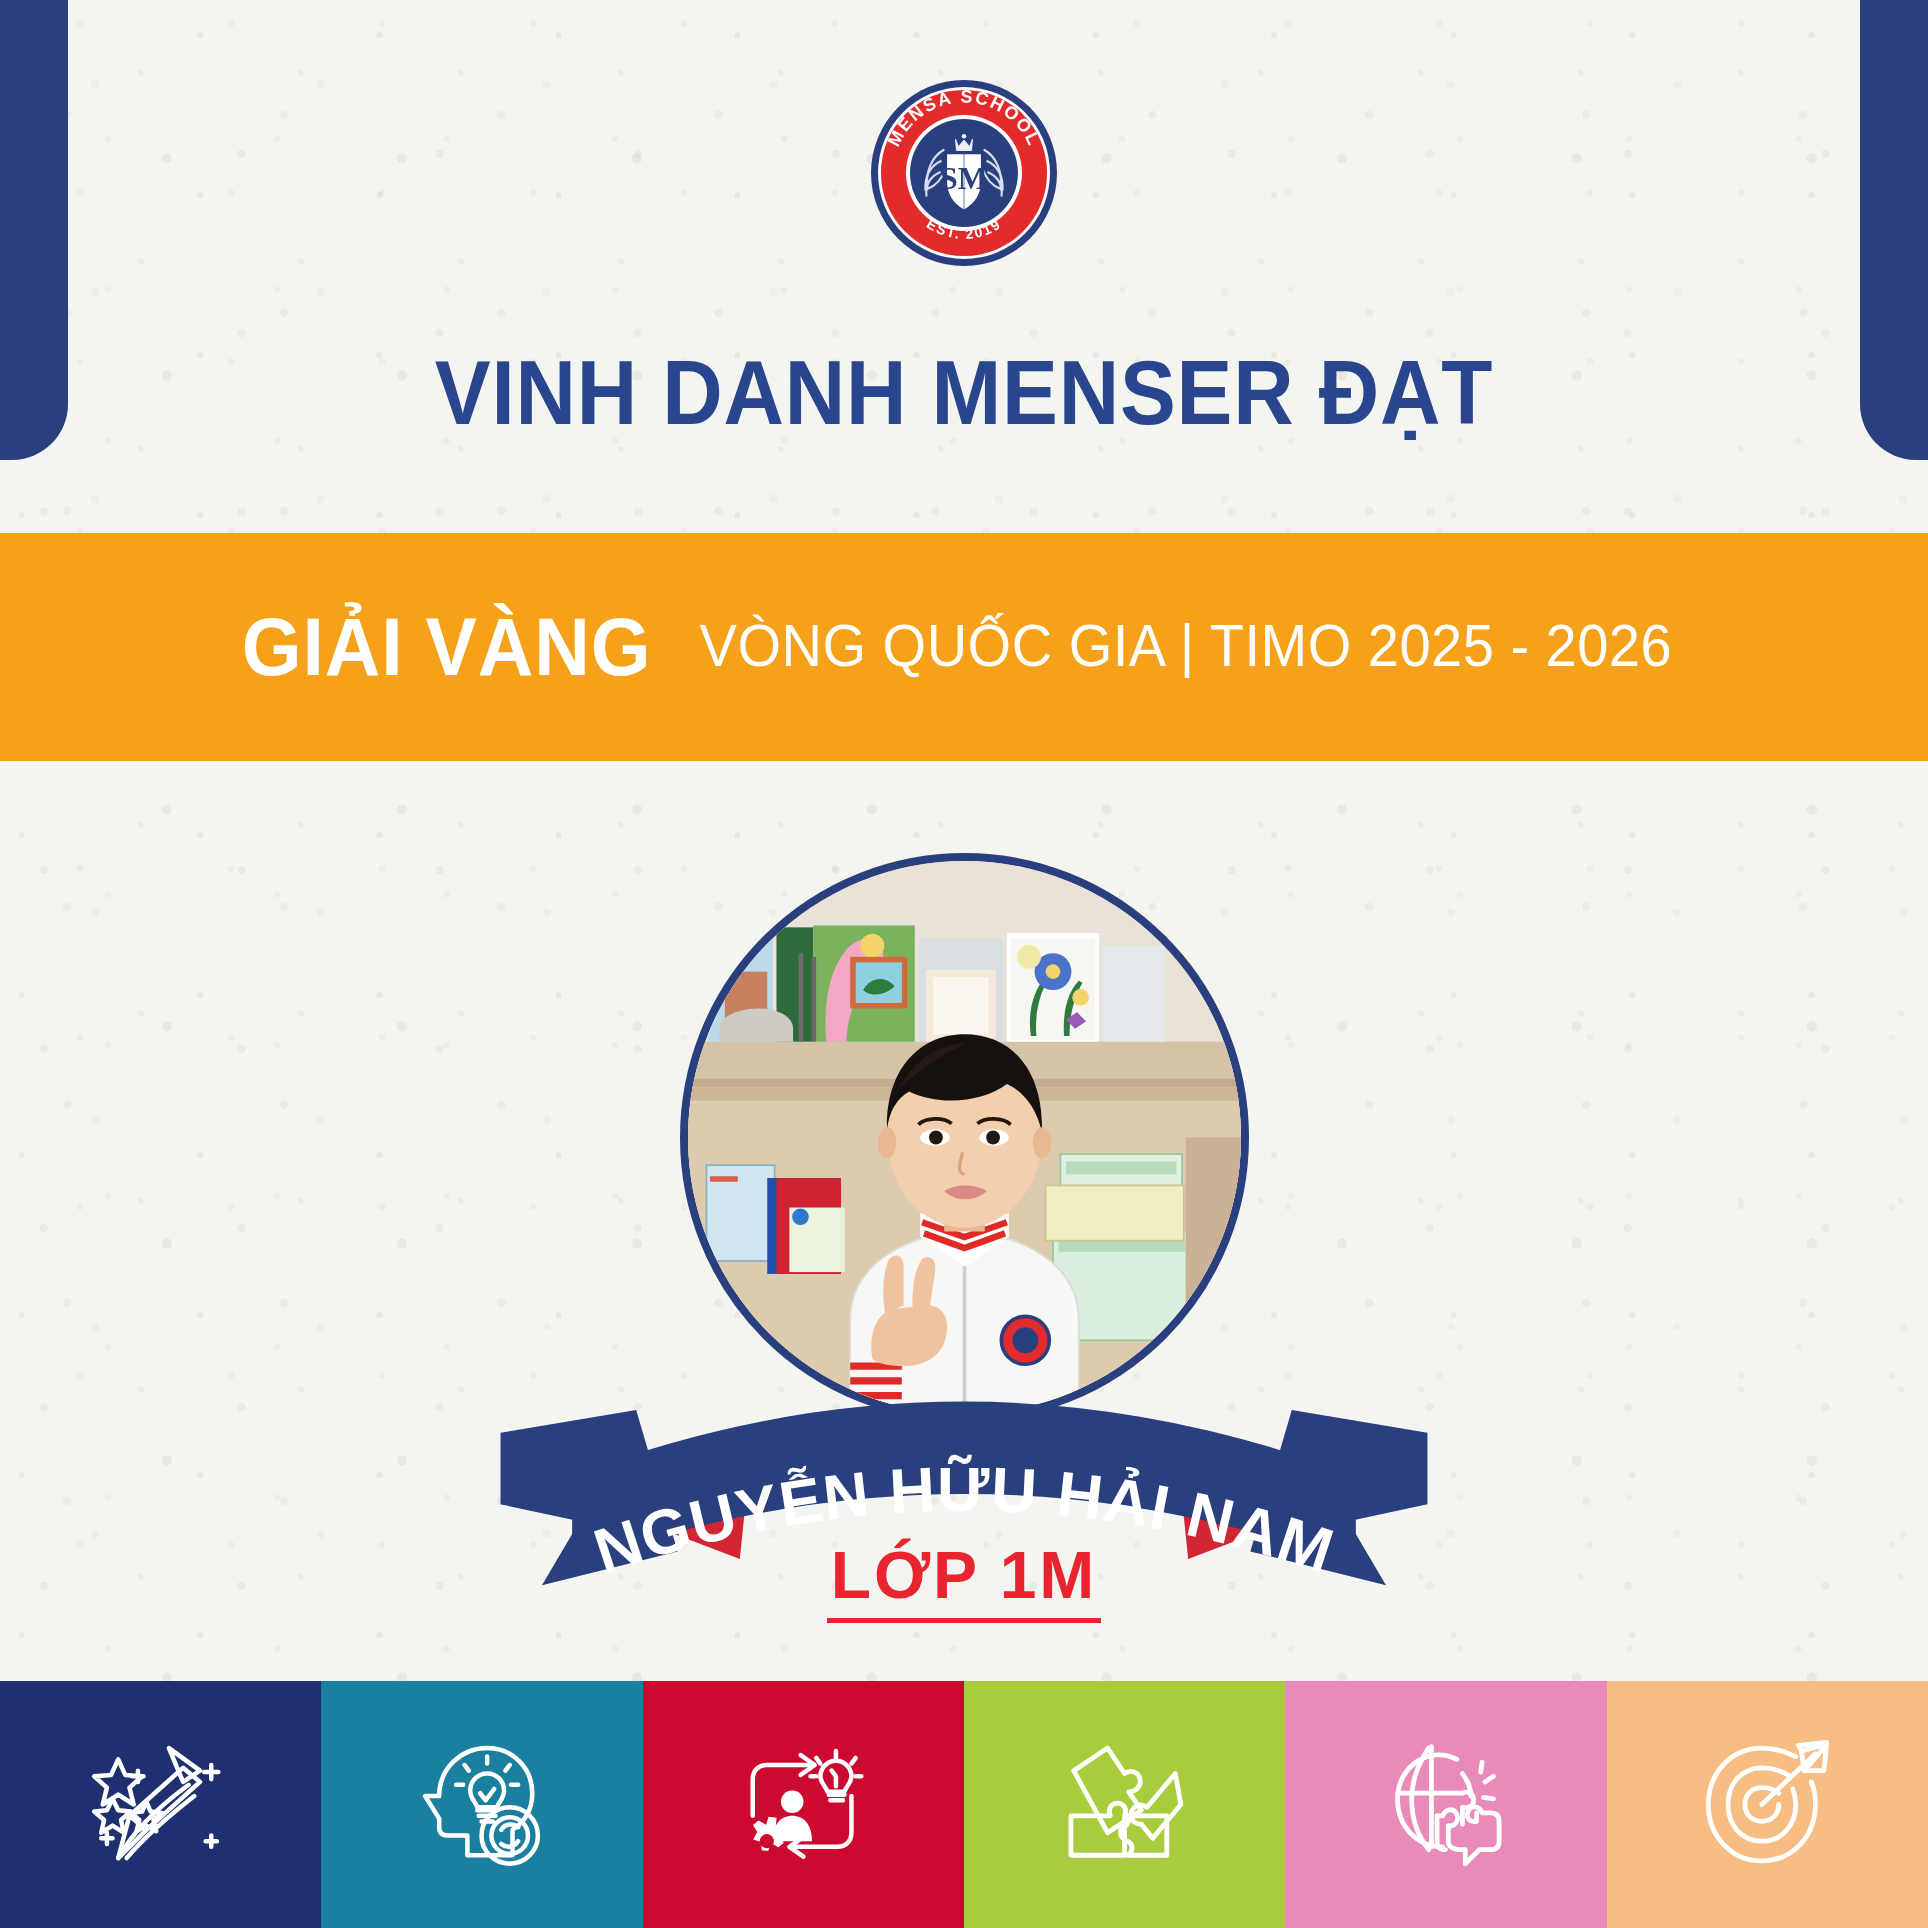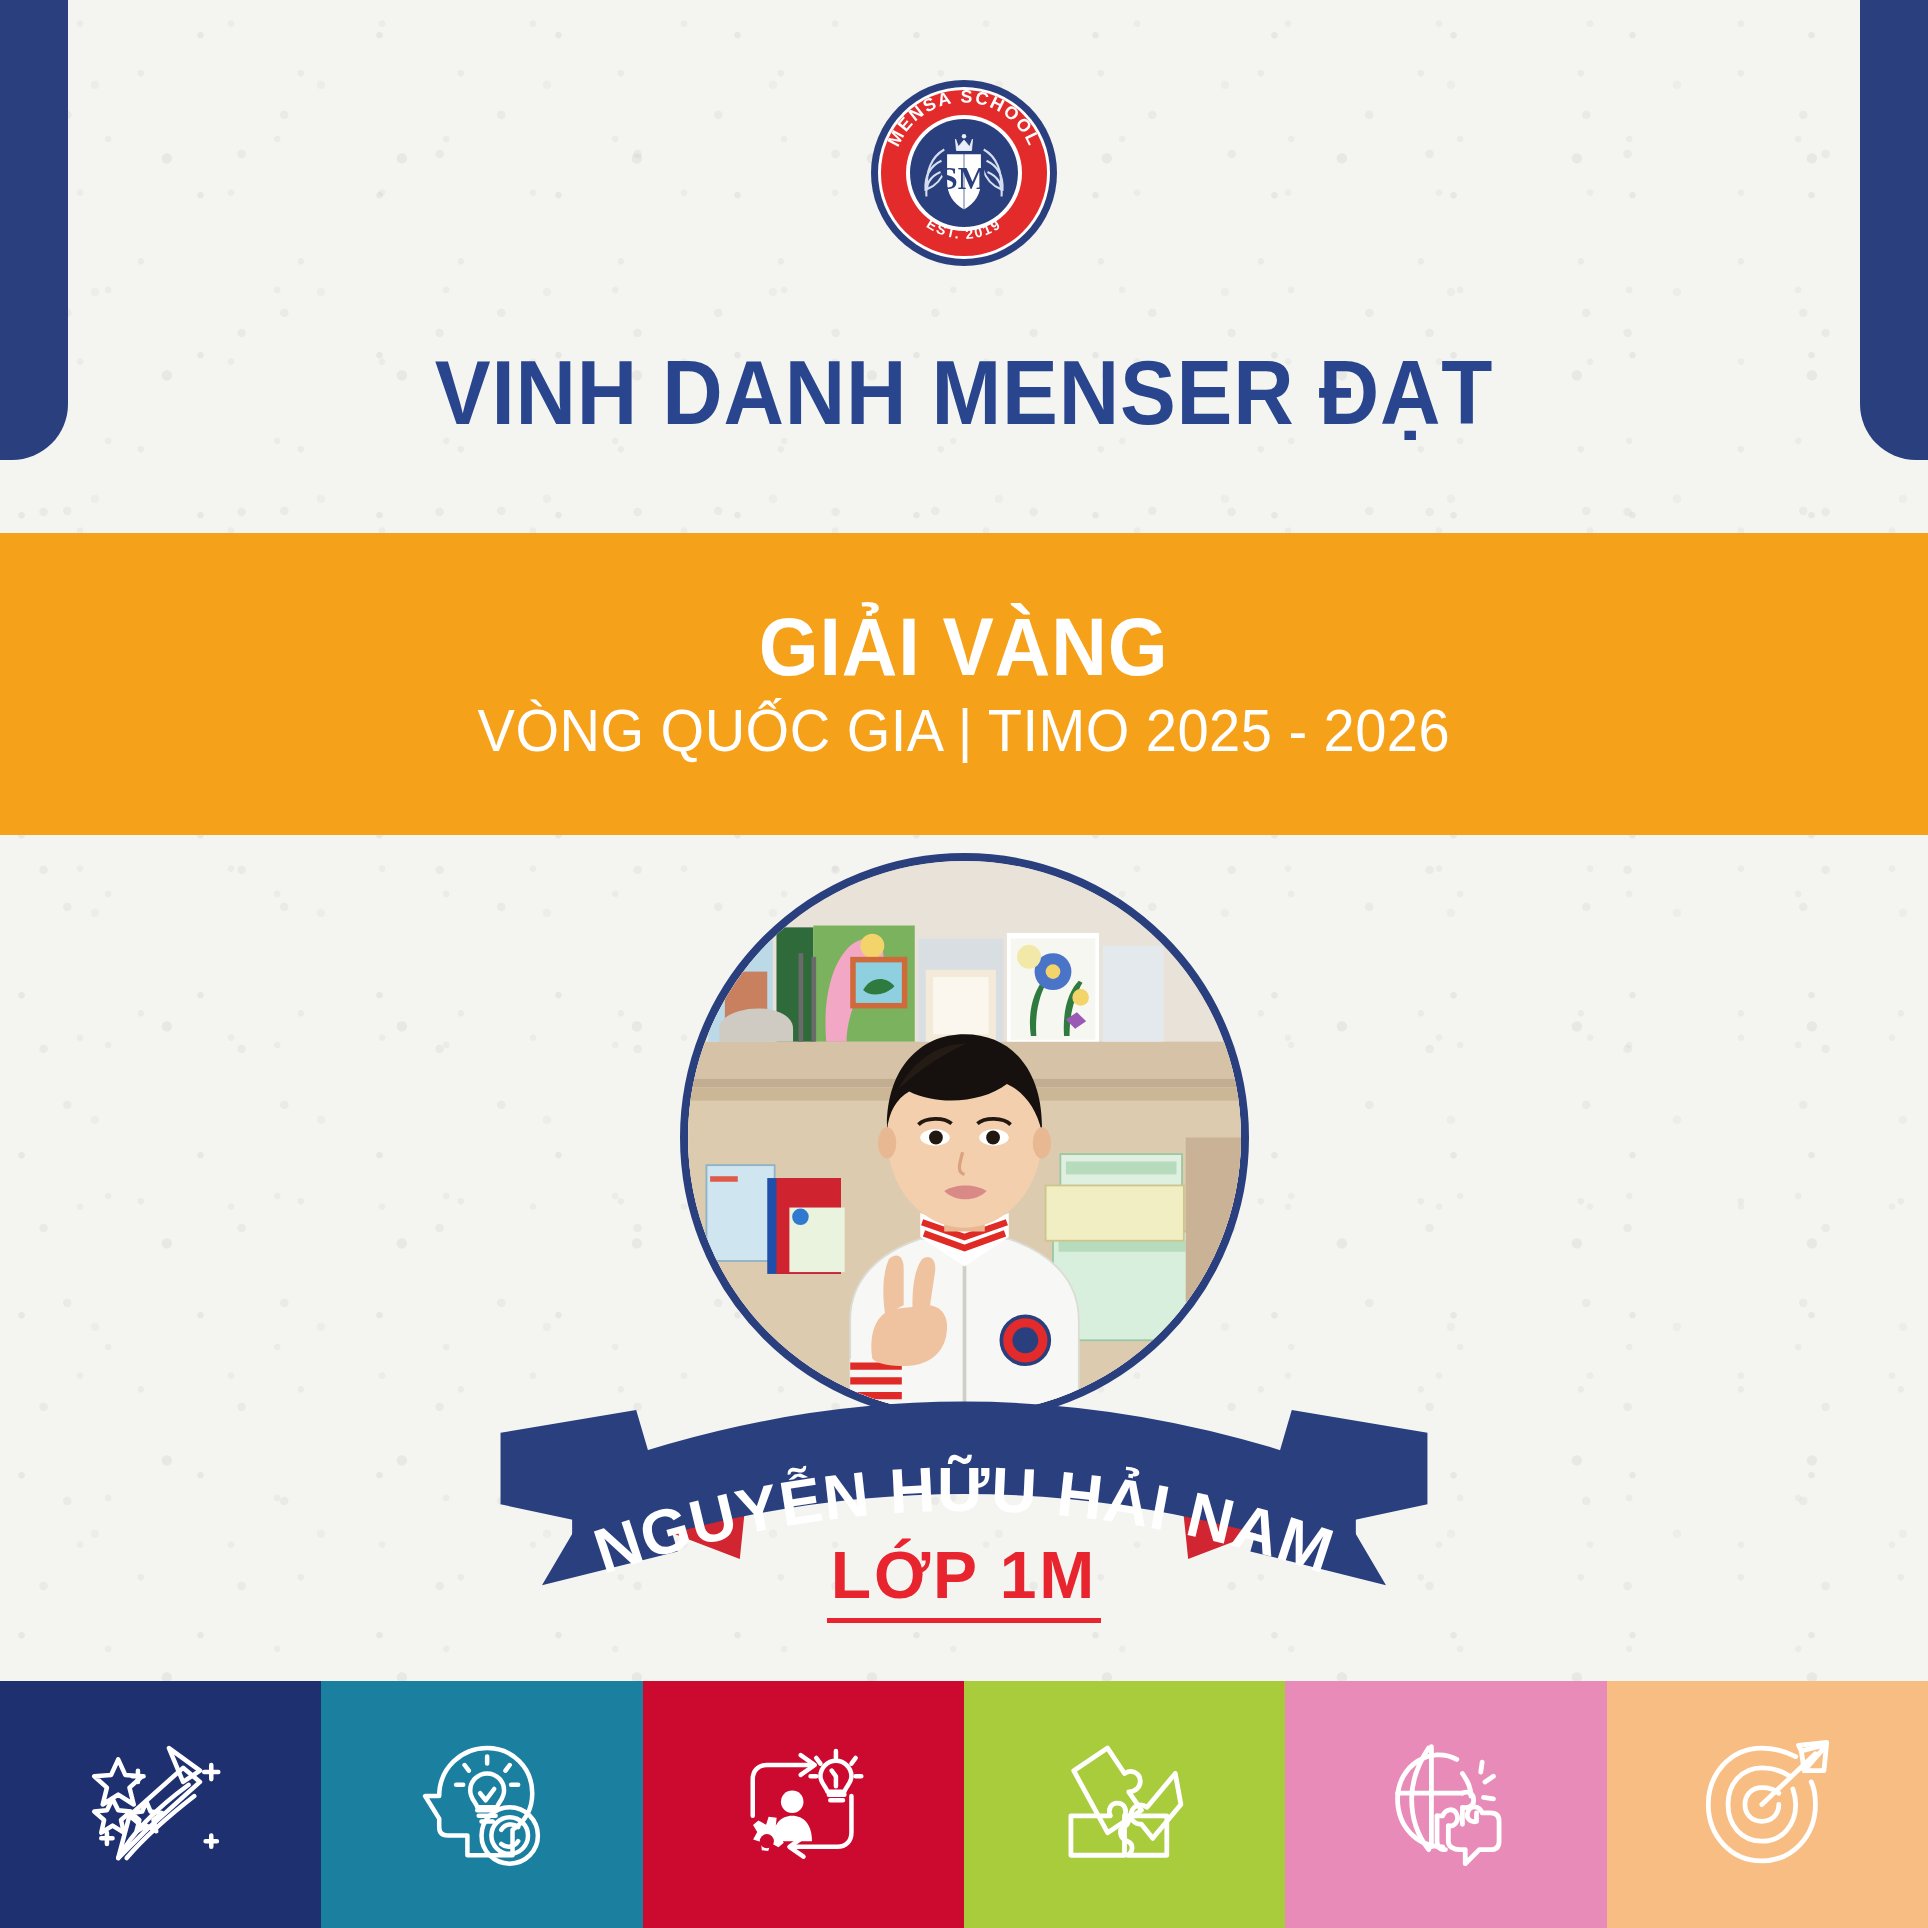--- a/index.html
+++ b/index.html
@@ -132,24 +132,24 @@
     letter-spacing: 0.9px;
     transform: scaleX(.92);
   }
 
   
   #award-banner {
     position: absolute;
     top: 533px;
     left: 0;
     width: 100%;
-    height: 302px;
+    height: 228px;
     background: #f5a11a;
     display: flex;
-    flex-direction: column;
+    flex-direction: row;
     align-items: center;
     justify-content: center;
     gap: 12px;
   }
   #award-medal {
     font-size: 81px;
     line-height: 1.04;
     font-weight: bold;
     color: #ffffff;
     letter-spacing: 0.9px;

